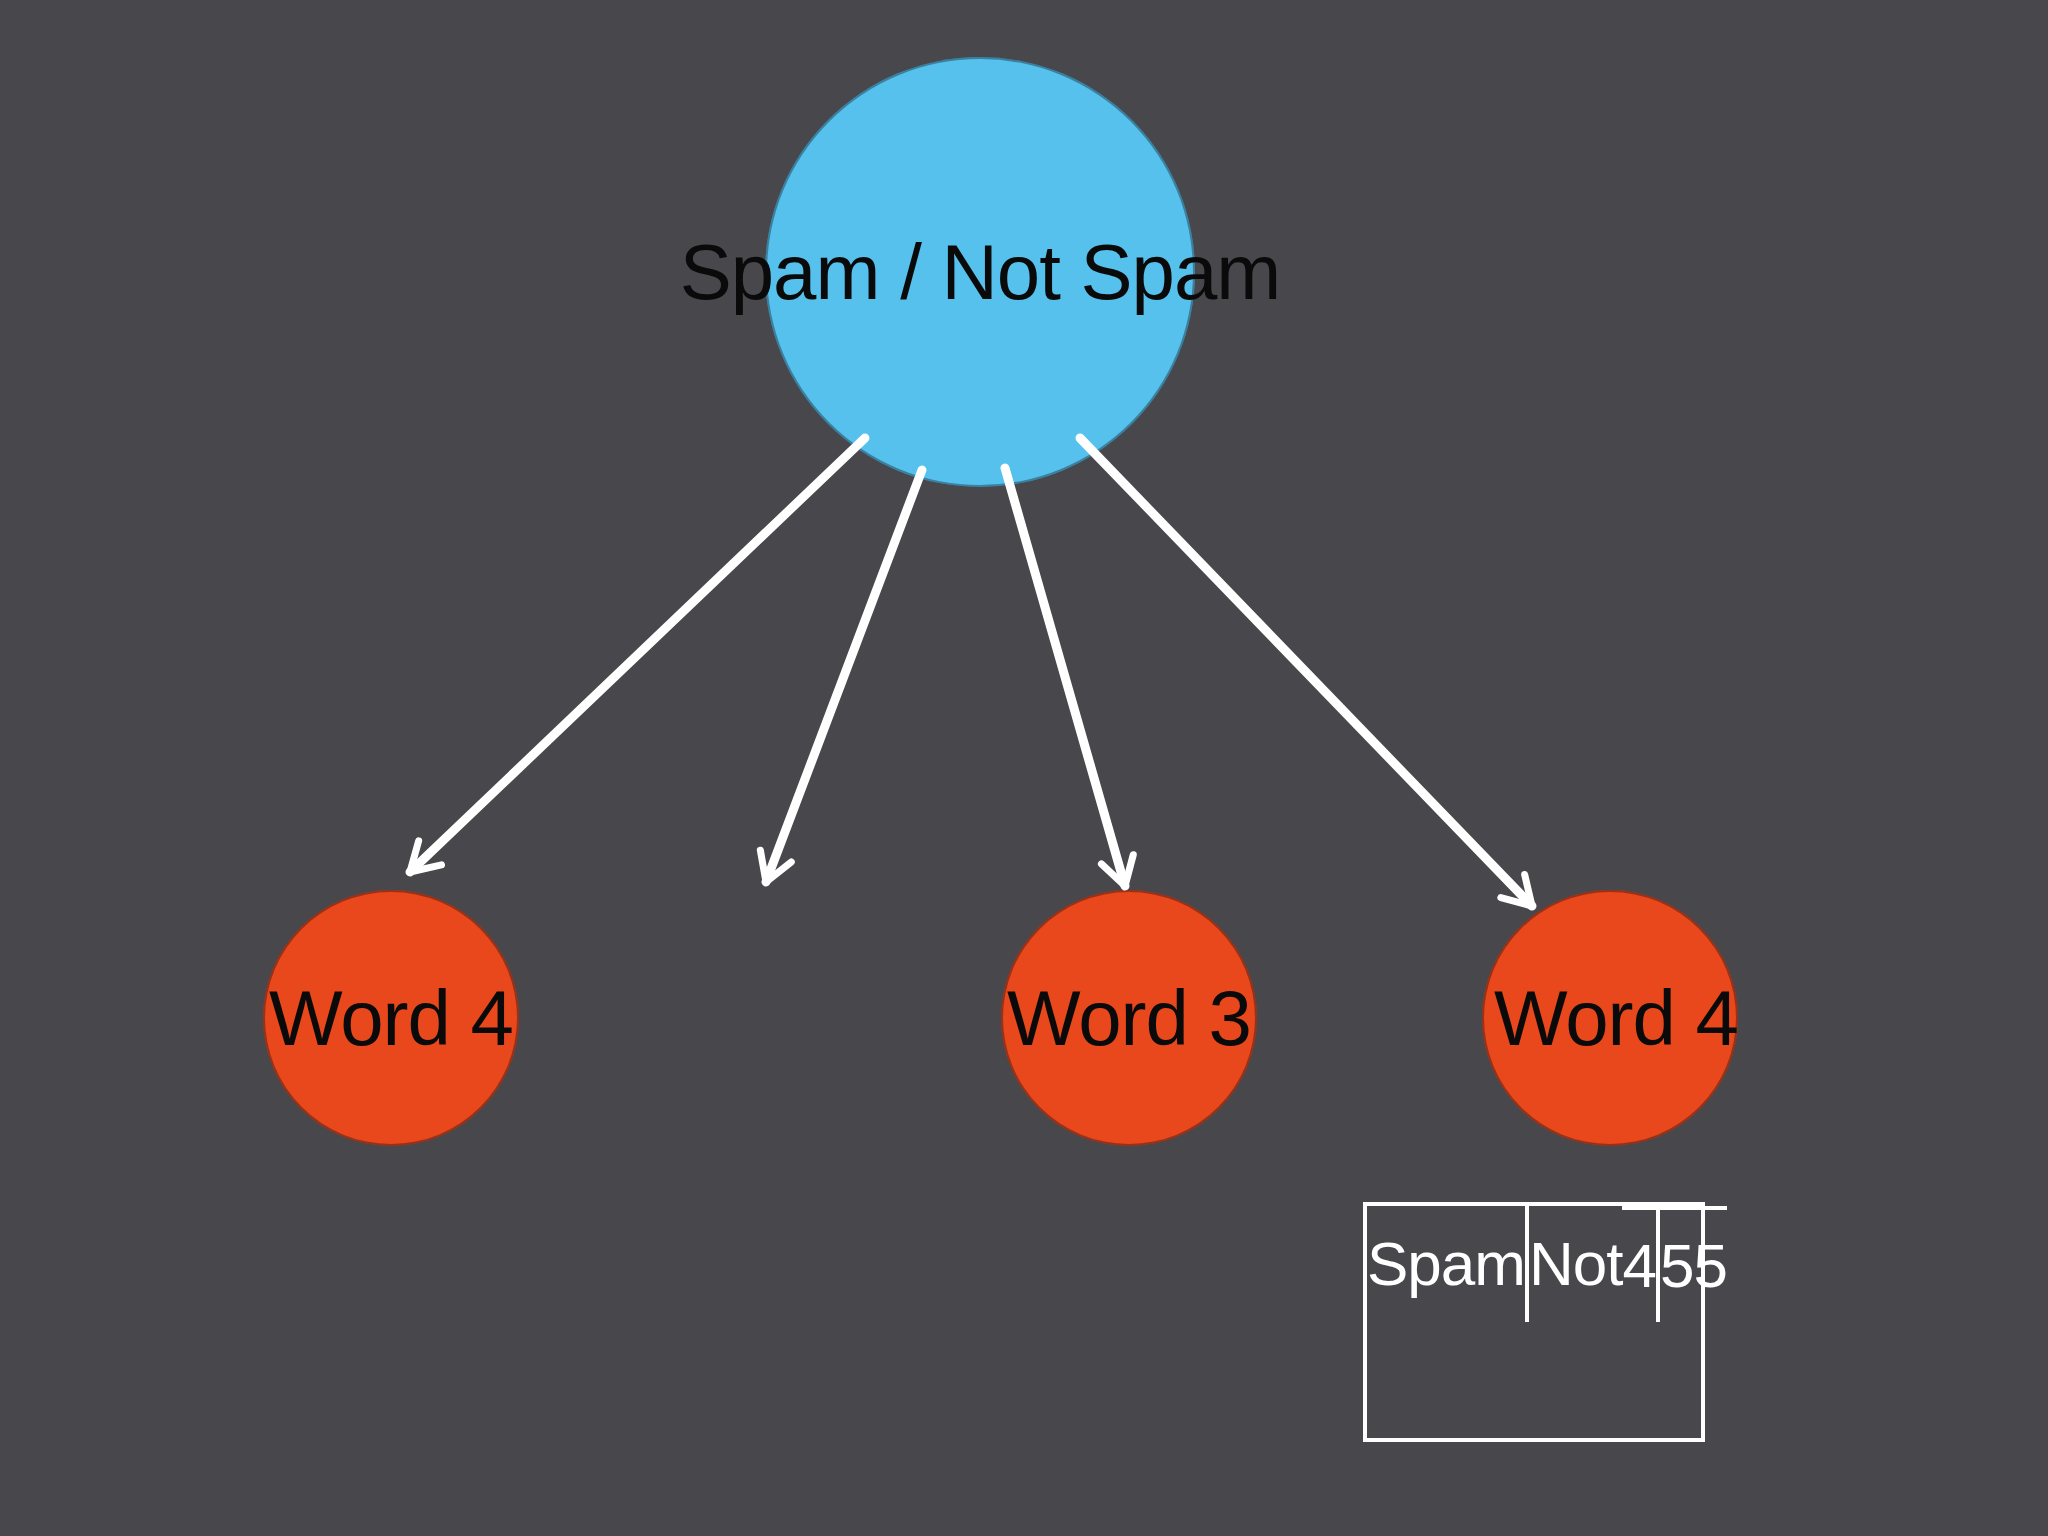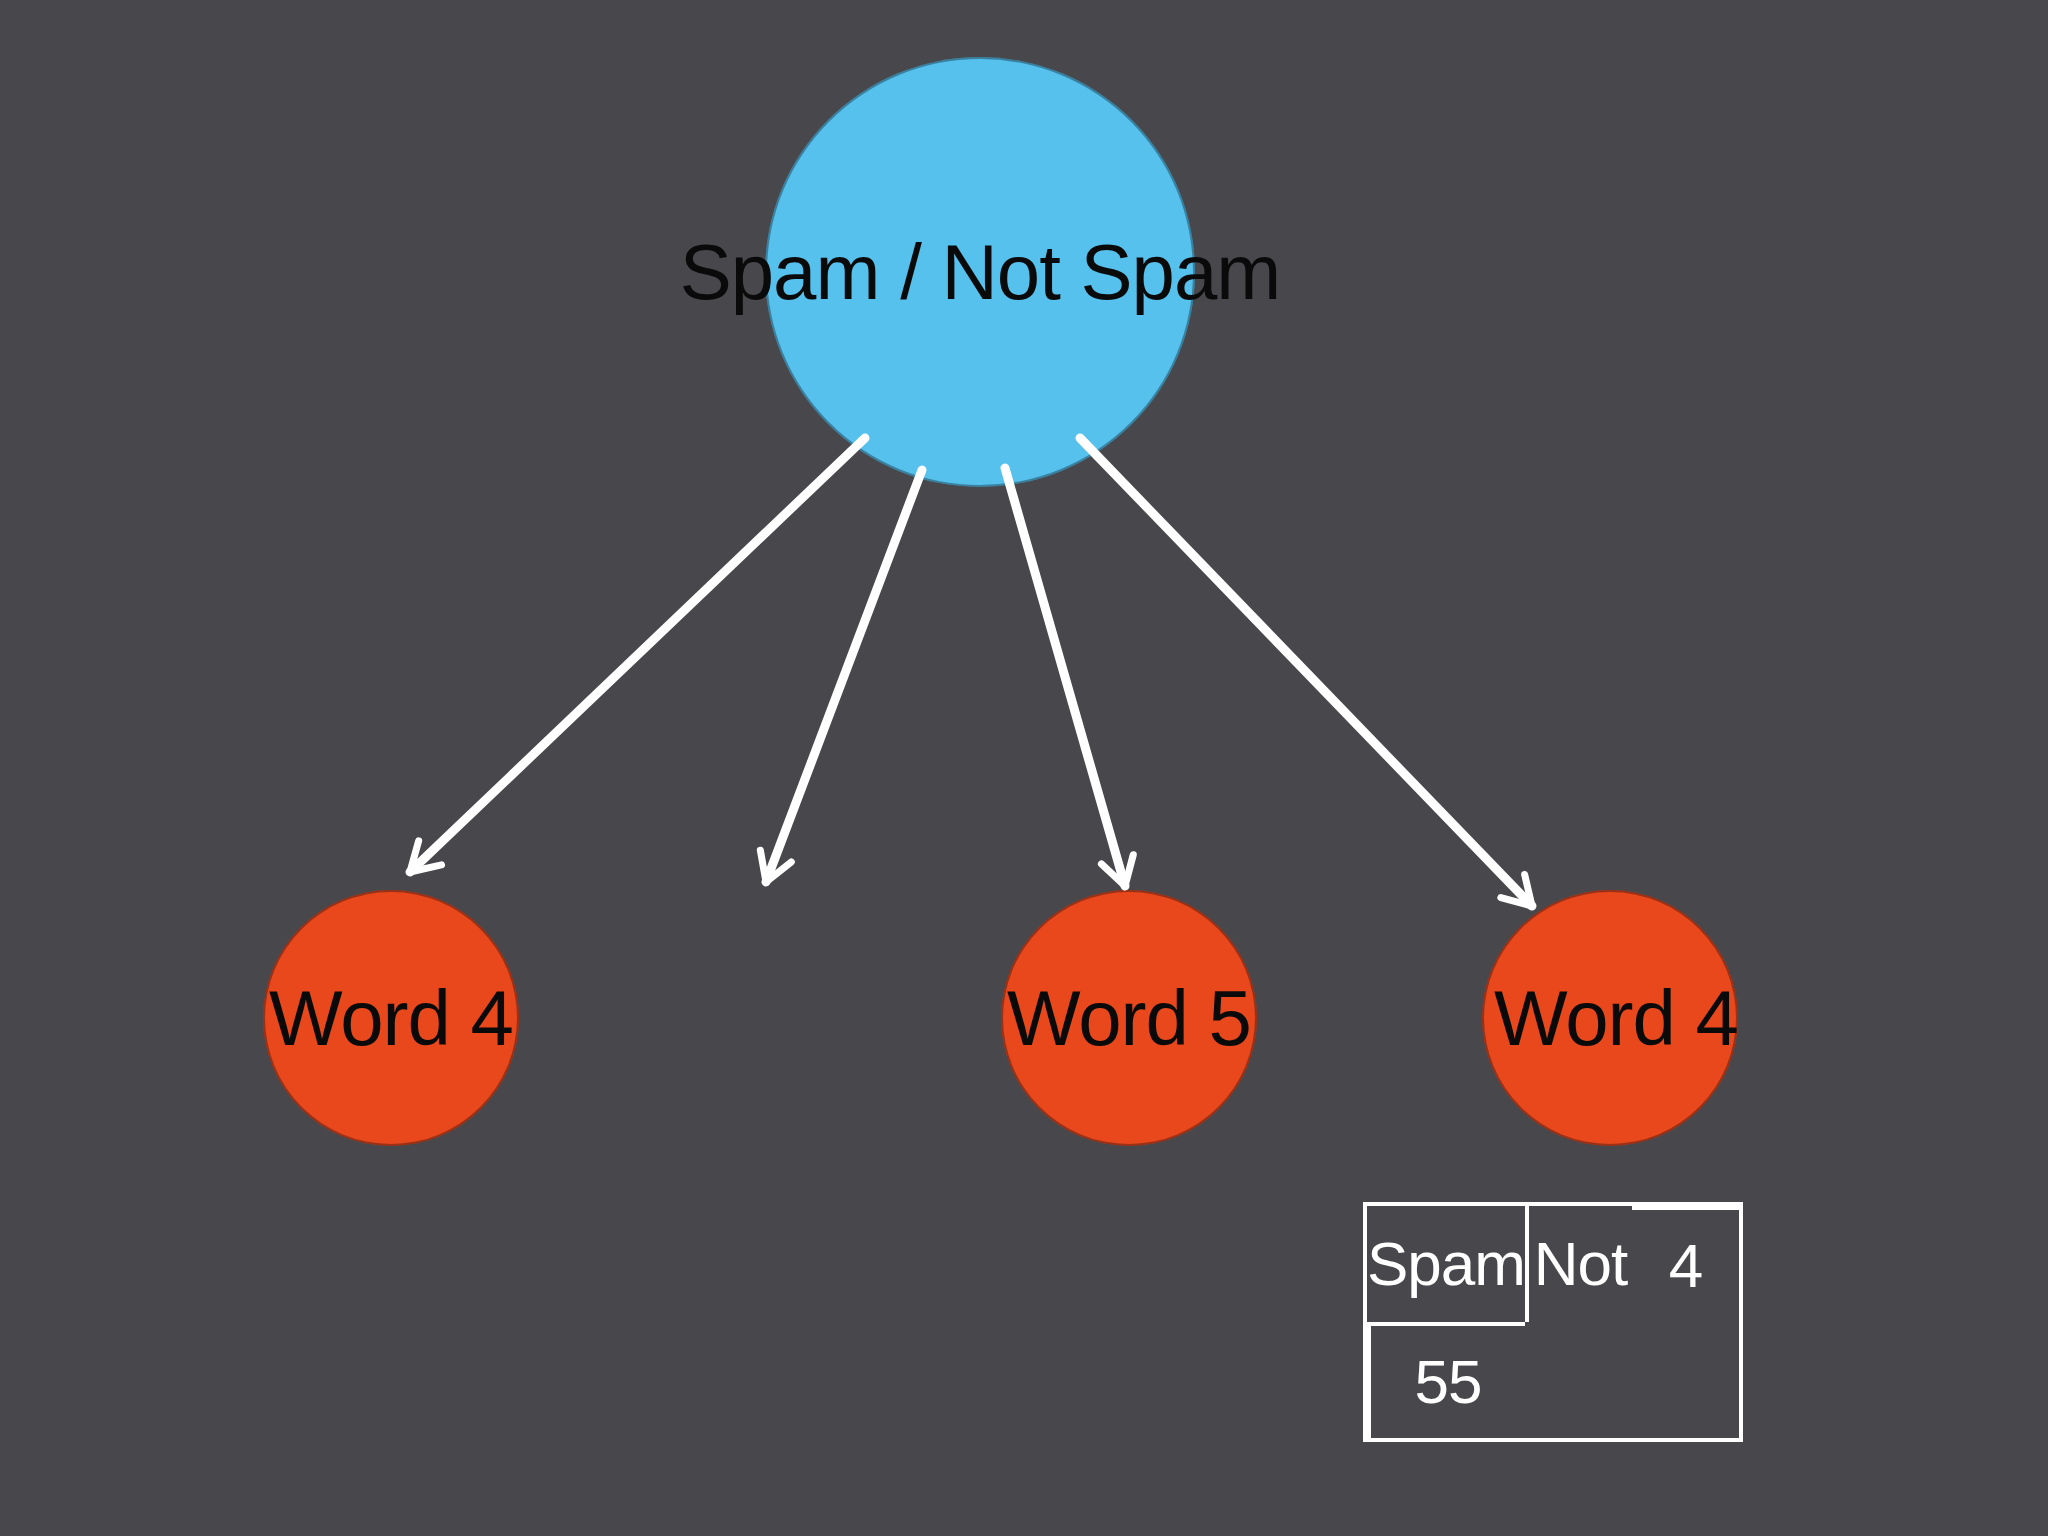--- a/index.html
+++ b/index.html
@@ -59,26 +59,26 @@
   .arrow-line {
     stroke: var(--arrow, #FFFFFF);
     stroke-width: 9;
     stroke-linecap: round;
     fill: none;
   }
   .ctable {
     position: absolute;
     left: 1363px;
     top: 1202px;
-    width: 380px;
+    width: 342px;
     height: 240px;
     box-sizing: border-box;
     border: 4px solid var(--table-border, #FFFFFF);
     display: grid;
-    grid-template-columns: 1fr 1fr 1fr;
+    grid-template-columns: 1fr 1fr 1fr 1fr;
     grid-template-rows: 1fr 1fr;
   }
   .cell {
     display: flex;
     align-items: center;
     justify-content: center;
     color: var(--table-text, #FFFFFF);
     font-size: 62px;
     line-height: 1;
     letter-spacing: -1px;
@@ -92,21 +92,21 @@
 <div class="slide">
 
   <div class="node node-root">
     <span class="node-label">Spam / Not Spam</span>
   </div>
 
   <div class="node node-word node-word-1">
     <span class="node-label">Word 4</span>
   </div>
   <div class="node node-word node-word-3">
-    <span class="node-label">Word 5</span>
+    <span class="node-label">Word 3</span>
   </div>
   <div class="node node-word node-word-4">
     <span class="node-label">Word 4</span>
   </div>
 
   <svg class="arrow-layer" viewBox="0 0 2048 1536">
     <defs>
       <marker id="arrowV" viewBox="0 0 10 10" refX="8.2" refY="5" markerWidth="4.6" markerHeight="4.6" orient="auto-start-reverse">
         <path d="M1.5,1 L8.2,5 L1.5,9" fill="none" style="stroke: var(--arrow, #FFFFFF)" stroke-width="1.7" stroke-linecap="round" stroke-linejoin="round"></path>
       </marker>

